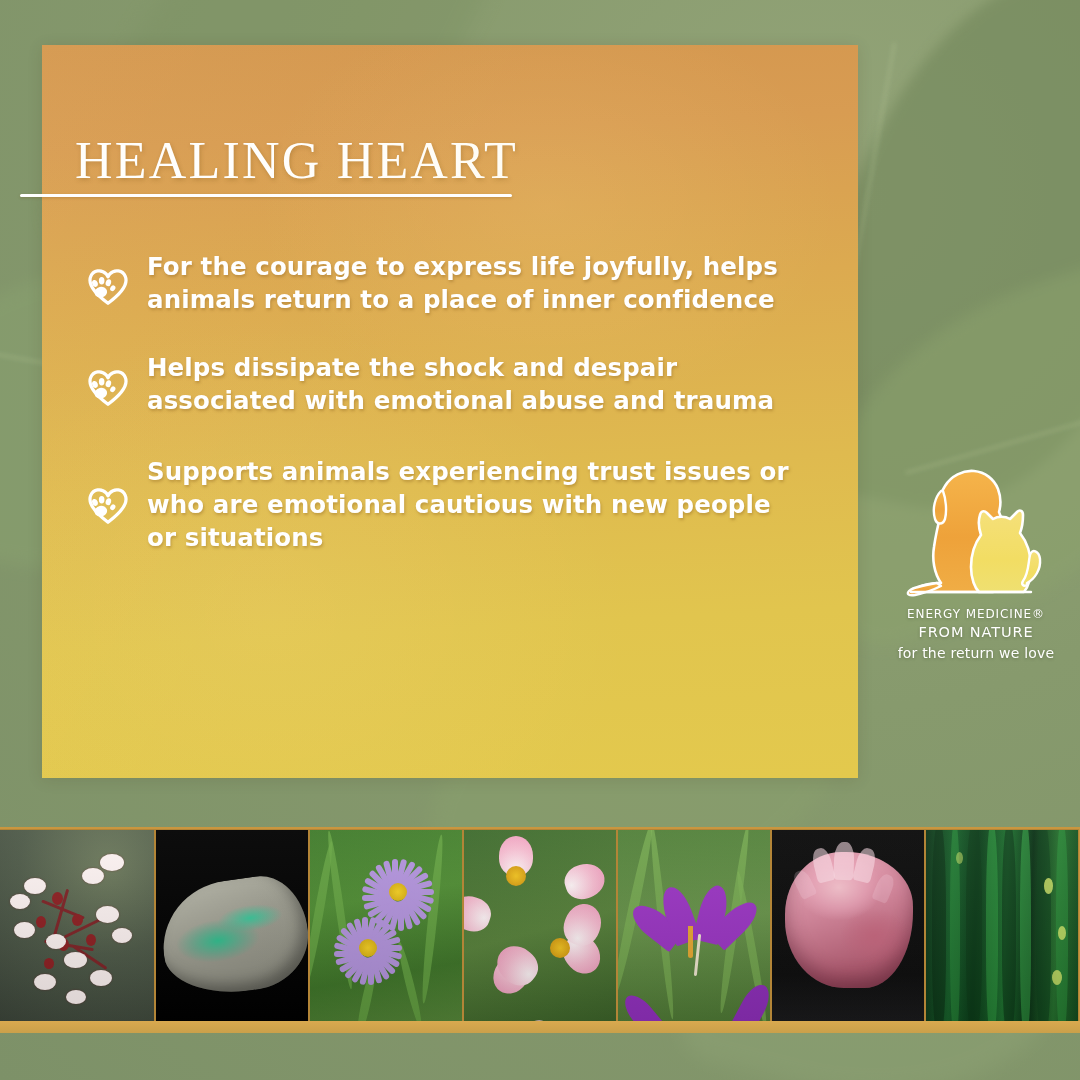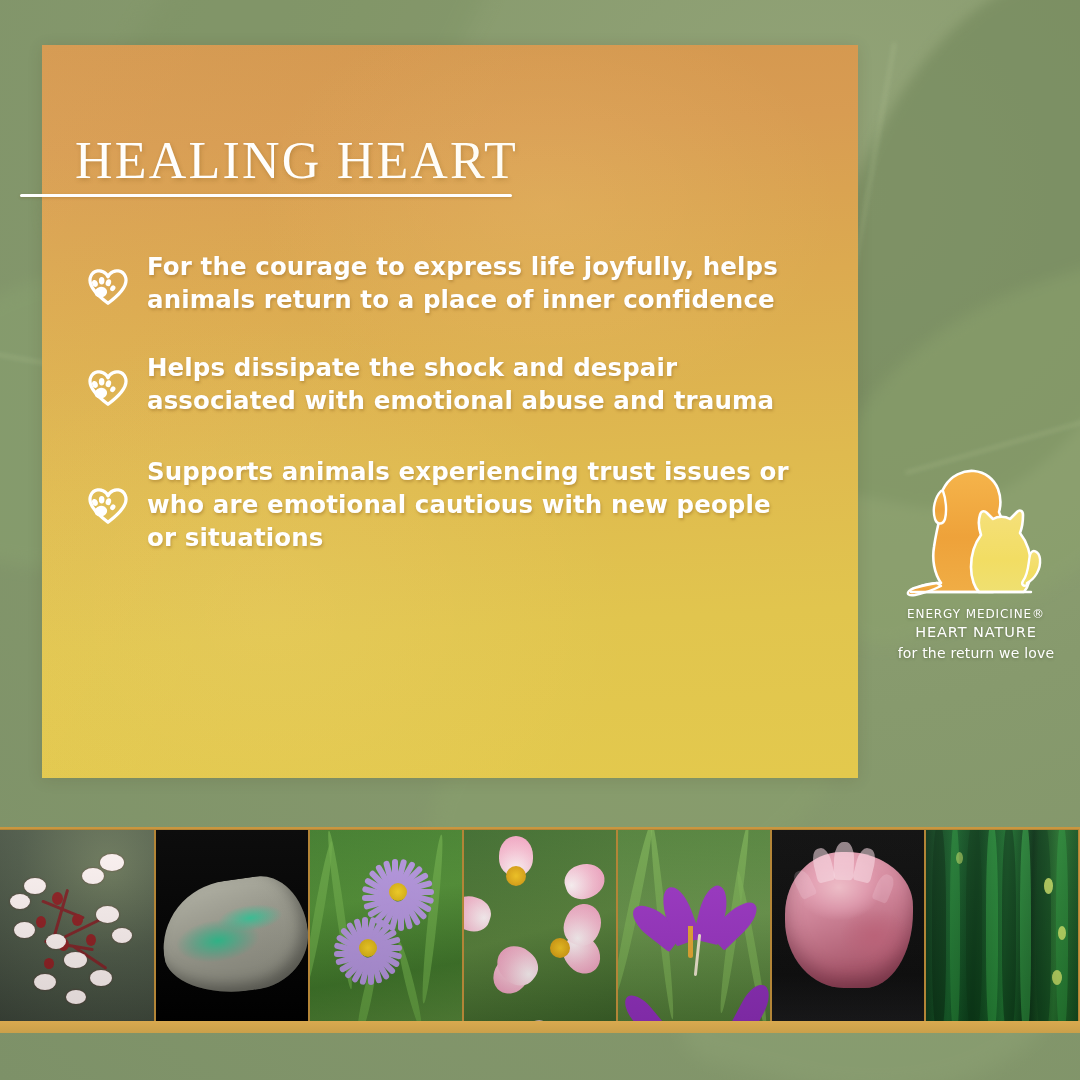--- a/index.html
+++ b/index.html
@@ -297,21 +297,21 @@
                C97 61 104 61 109 64 L116 57 C119 54 122 56 122 60
                C122 66 121 73 119 78 C126 87 130 100 130 112
                C130 124 127 132 123 137 Z" fill="url(#catGrad)" stroke="#ffffff" stroke-width="2.6" stroke-linejoin="round"></path>
 
       <path d="M126 128 C134 124 140 114 139 104 C138 96 131 93 129 100
                C127 108 128 118 122 126 C120 129 122 132 126 130 Z" fill="url(#catGrad)" stroke="#ffffff" stroke-width="2.4" stroke-linejoin="round"></path>
 
       <path d="M10 137 L130 137" stroke="#ffffff" stroke-width="2.4" stroke-linecap="round" fill="none"></path>
     </svg>
     <div class="logo-line" id="logo-l1">ENERGY MEDICINE®</div>
-    <div class="logo-line" id="logo-l2">HEART NATURE</div>
+    <div class="logo-line" id="logo-l2">FROM NATURE</div>
     <div class="logo-line" id="logo-l3">for the return we love</div>
   </div>
 
   <div id="strip">
 
     <div class="tile t1">
       <div class="stem" style="left:58px;top:58px;width:3px;height:60px;transform:rotate(16deg);"></div>
       <div class="stem" style="left:40px;top:78px;width:46px;height:3px;transform:rotate(22deg);"></div>
       <div class="stem" style="left:62px;top:96px;width:44px;height:3px;transform:rotate(-26deg);"></div>
       <div class="stem" style="left:44px;top:114px;width:50px;height:3px;transform:rotate(10deg);"></div>

